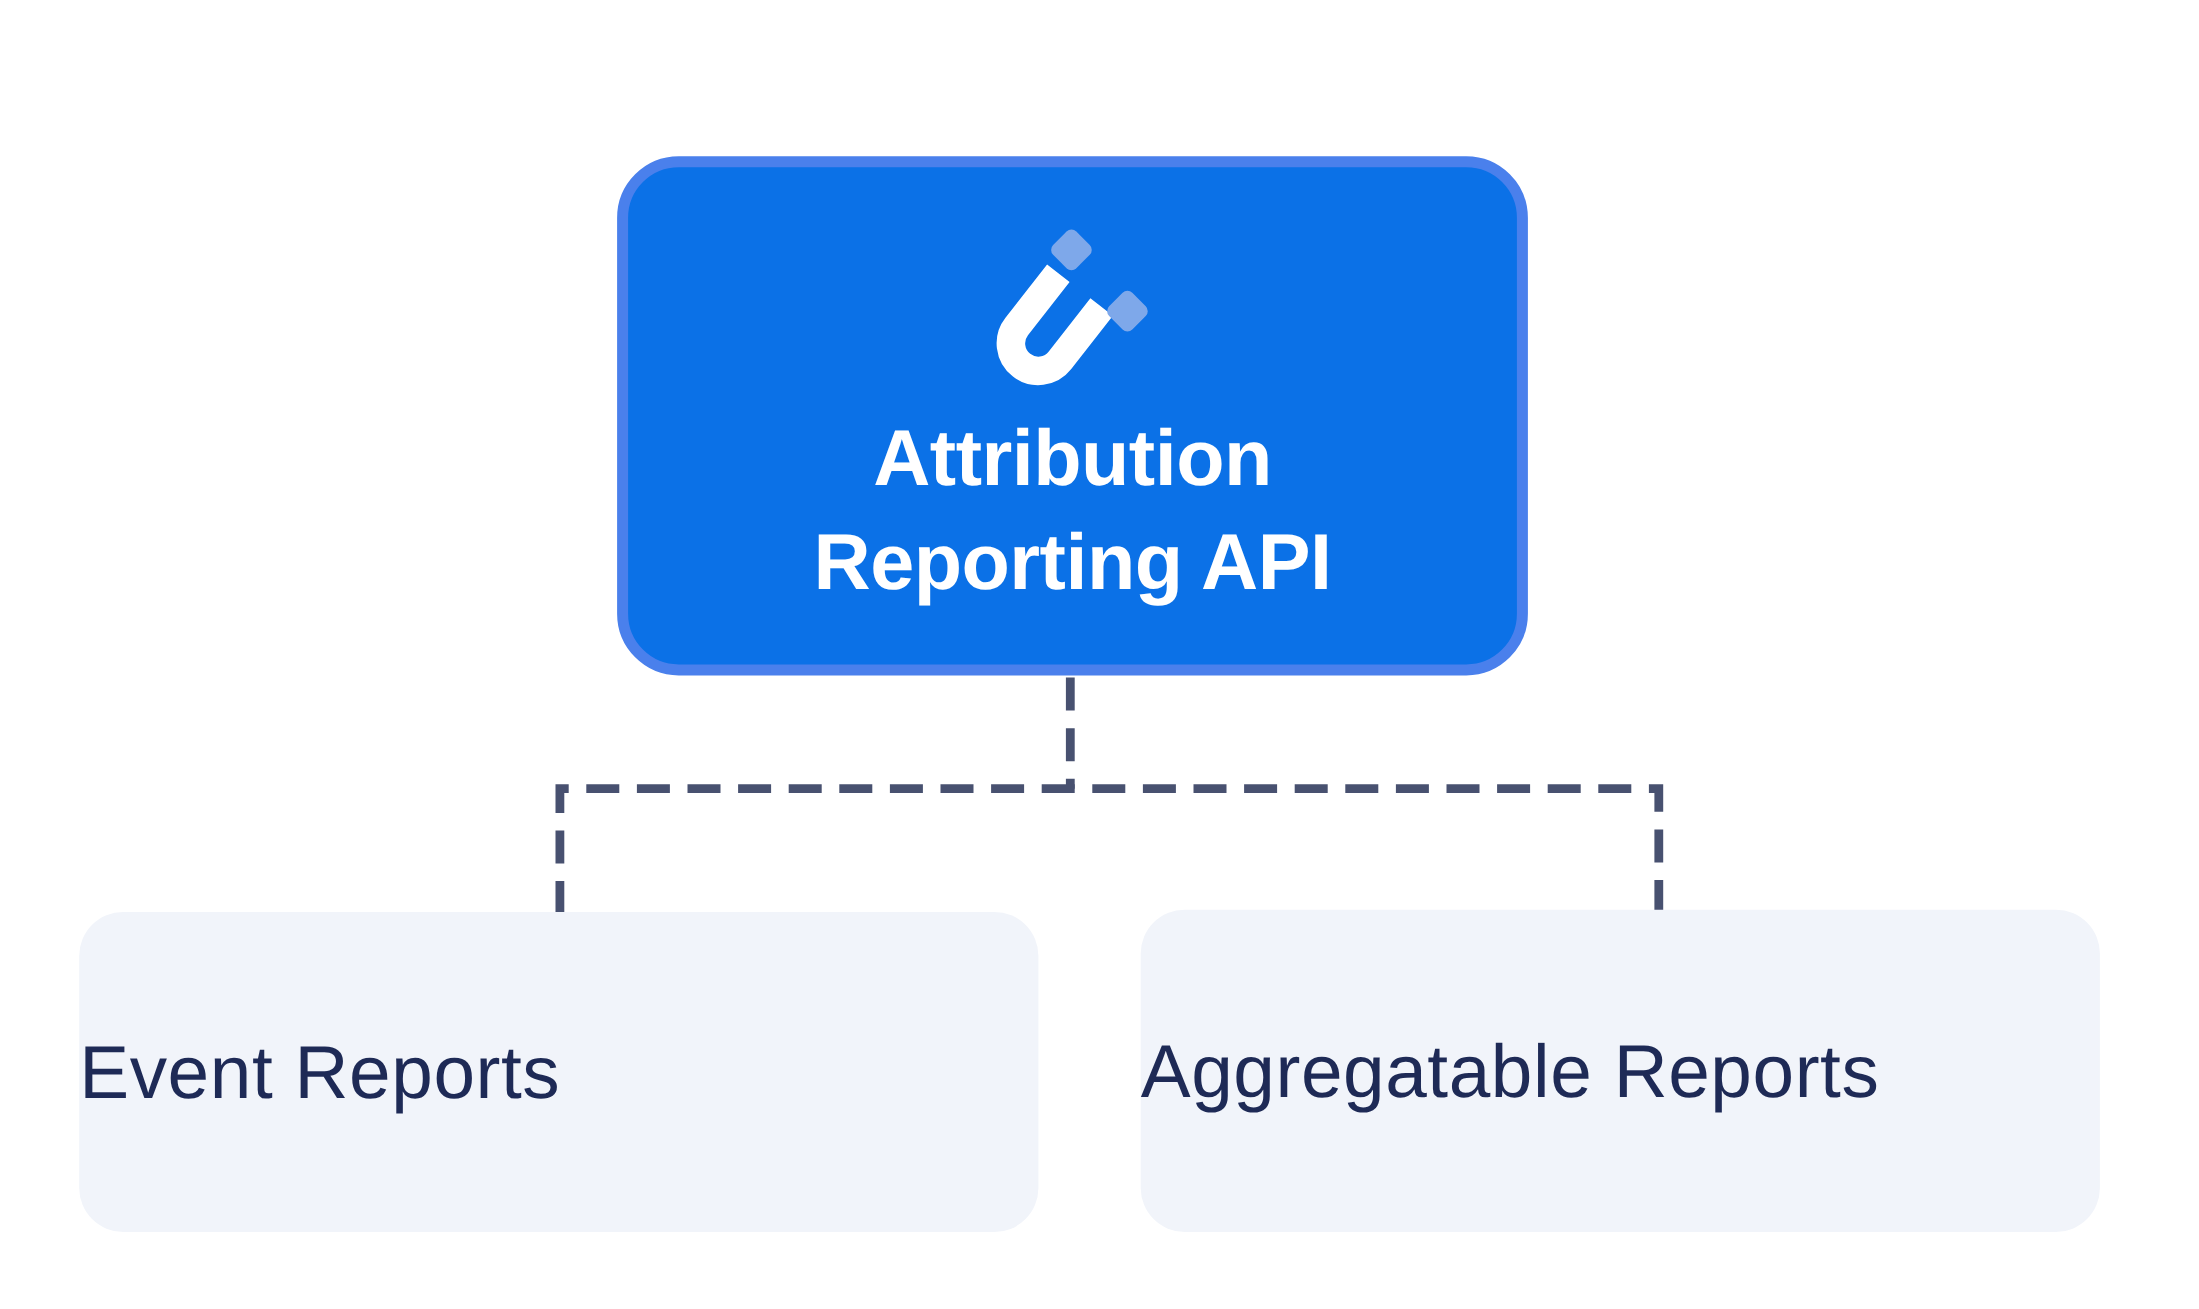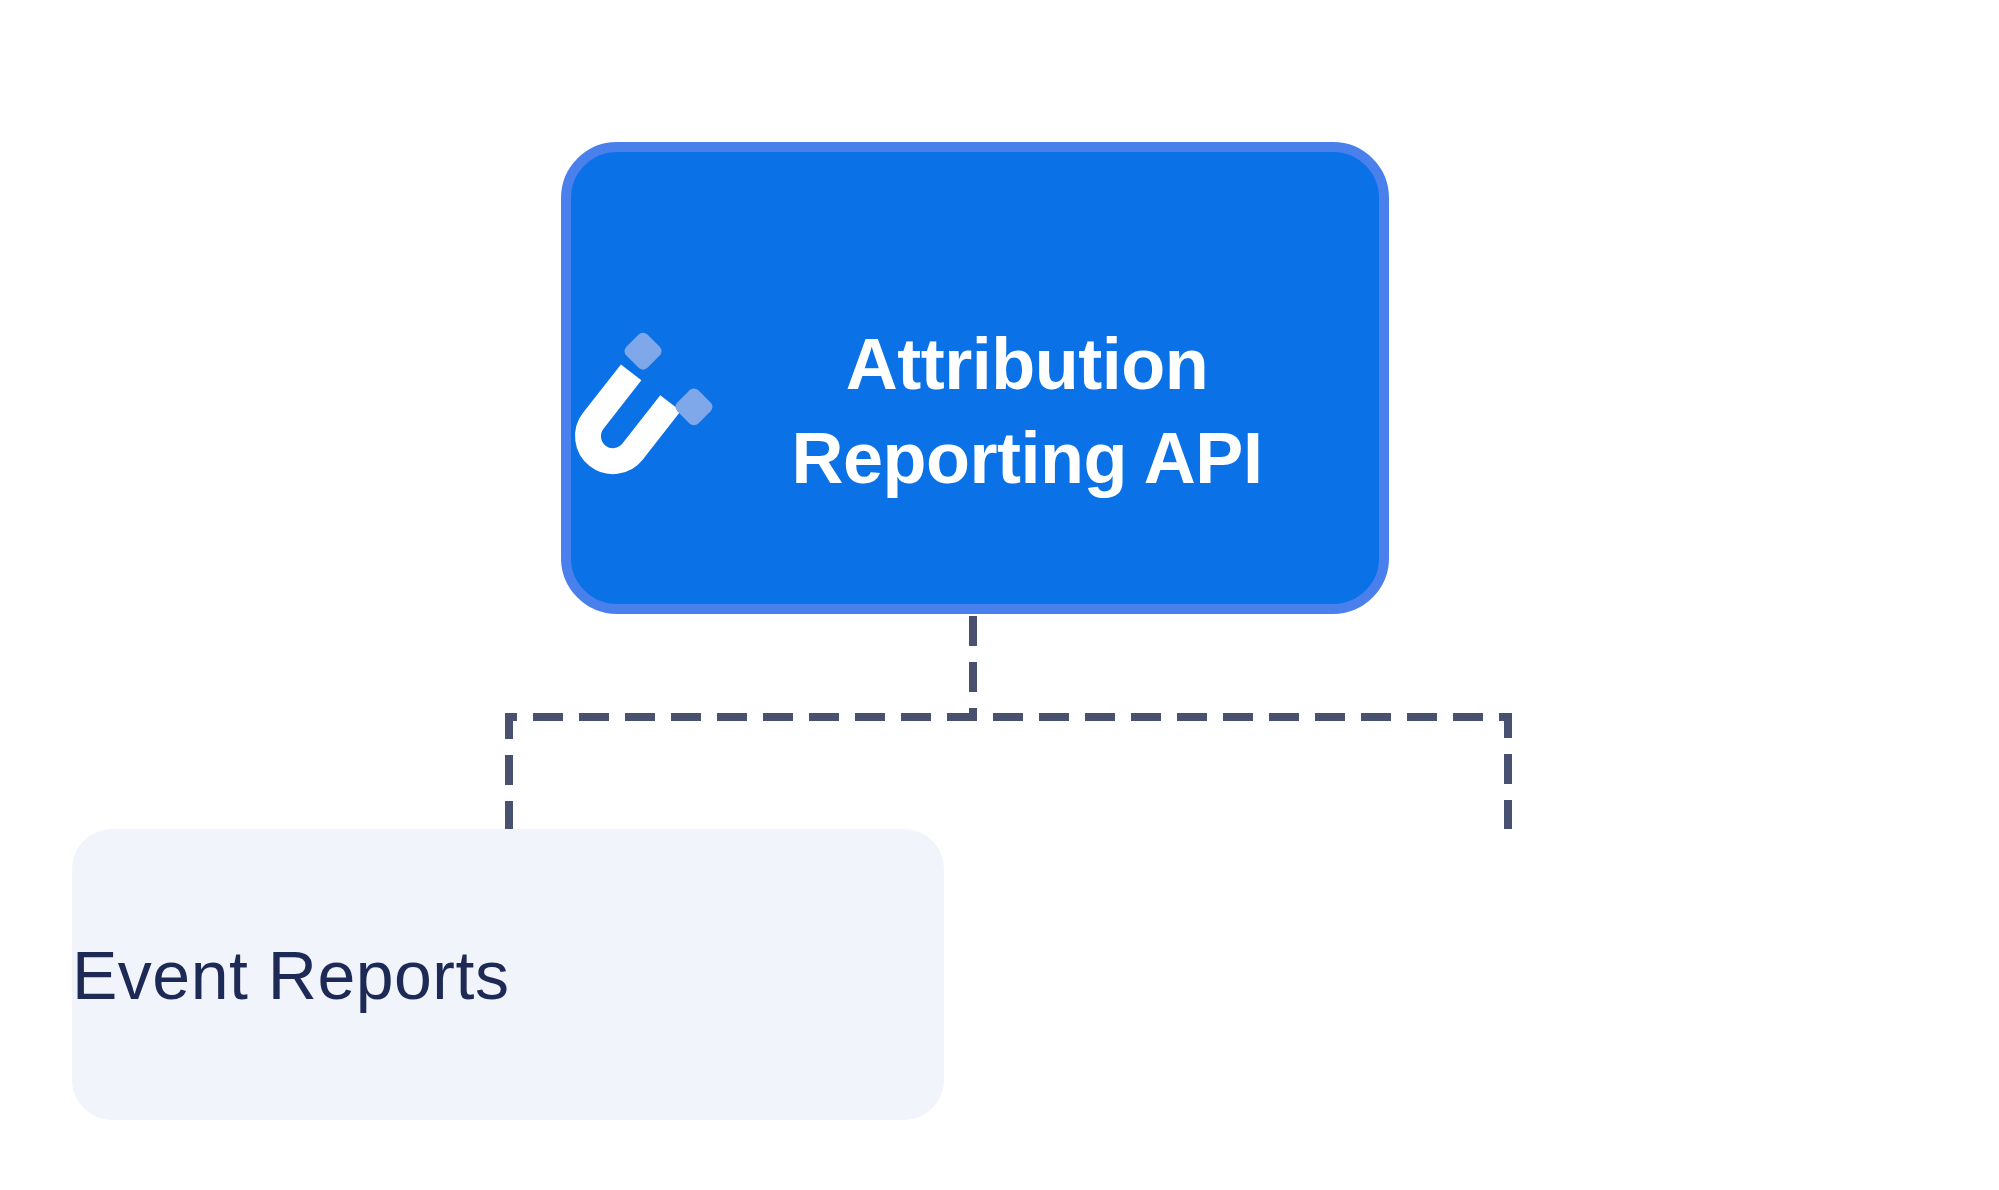--- a/index.html
+++ b/index.html
@@ -32,21 +32,21 @@
     stroke-dasharray:30 16;
   }
   .root-node{
     position:absolute;
     left:561px;top:142px;
     width:828px;height:472px;
     box-sizing:border-box;
     background:var(--root-fill,#0b71e7);
     border:10px solid var(--root-border,#4a80ec);
     border-radius:56px;
-    display:flex;align-items:center;
+    display:flex;flex-direction:column;align-items:center;
     padding-top:52px;
   }
   .magnet-svg{display:block;}
   .root-title{
     margin-top:14px;
     max-width:620px;
     text-align:center;
     color:var(--root-text,#fff);
     font-size:72px;
     line-height:94px;
@@ -88,14 +88,17 @@
       <rect x="-15.5" y="-15.5" width="31" height="31" rx="6.5" fill="var(--diamond,#7ea8ea)" transform="translate(67 22) rotate(45)"></rect>
       <rect x="-15.5" y="-15.5" width="31" height="31" rx="6.5" fill="var(--diamond,#7ea8ea)" transform="translate(120 80) rotate(45)"></rect>
     </svg>
     <div class="root-title">Attribution Reporting API</div>
   </div>
 
   <div class="child-node left">
     <div class="child-label">Event Reports</div>
   </div>
 
+  <div class="child-node right">
+    <div class="child-label">Aggregatable Reports</div>
+  </div>
 
 </div>
 
 </body></html>

